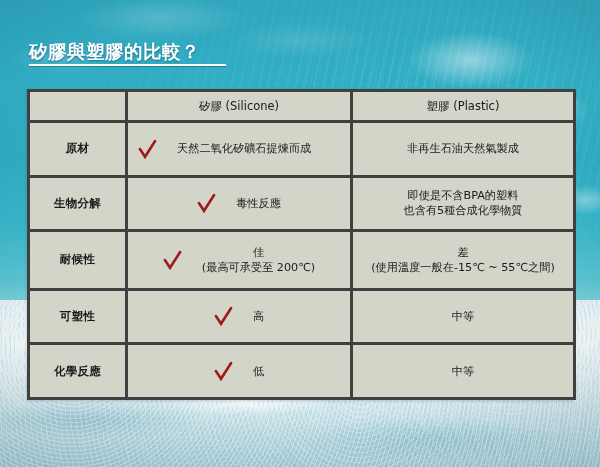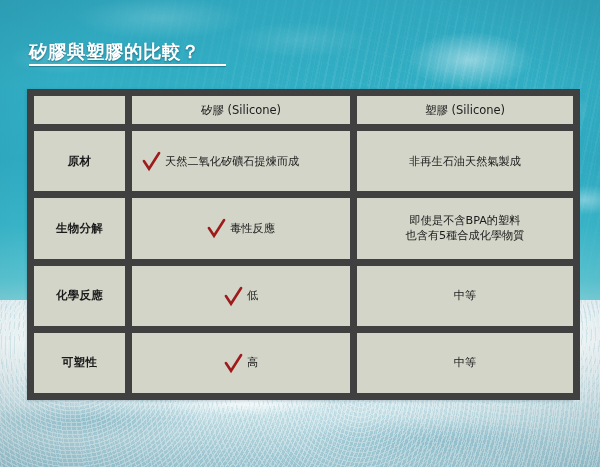--- a/index.html
+++ b/index.html
@@ -135,21 +135,21 @@
     box-shadow: 0 1px 3px rgba(0,50,70,.22);
   }
   table.cmp {
     width: 546px;
     height: 311px;
     border-collapse: collapse;
     table-layout: fixed;
     background: #d2d5c8;
   }
   table.cmp td, table.cmp th {
-    border: 7px solid #404040;
+    border: 3px solid #404040;
     background: #d2d5c8;
     color: #1b1b1b;
     padding: 0 4px;
     vertical-align: middle;
   }
   col.c1 { width: 98px; }
   col.c2 { width: 225px; }
   col.c3 { width: 223px; }
 
   thead th {
@@ -175,21 +175,21 @@
     text-align: center;
     font-size: 11.2px;
     color: #1b1b1b;
     line-height: 1.35;
   }
 
   .sil-inner {
     display: flex;
     align-items: center;
     justify-content: center;
-    gap: 4px;
+    gap: 20px;
     width: 100%;
   }
   .sil-inner.wide { justify-content: flex-start; padding-left: 6px; }
   .check {
     flex: 0 0 auto;
     width: 19px;
     height: 22px;
     display: block;
   }
   .sil-text { display: block; text-align: center; }
@@ -217,21 +217,21 @@
     <table class="cmp">
       <colgroup>
         <col class="c1">
           <col class="c2">
           <col class="c3">
       </colgroup>
       <thead>
         <tr>
           <th class="blank"></th>
           <th>矽膠 (Silicone)</th>
-          <th>塑膠 (Silicone)</th>
+          <th>塑膠 (Plastic)</th>
         </tr>
       </thead>
       <tbody>
 
         <tr>
           <td class="rowlabel">原材</td>
           <td class="silicone">
             <div class="sil-inner wide">
               <svg class="check" viewBox="0 0 20 22">
                 <path d="M2 11 L7.4 19.2 L18 2.6" fill="none" stroke="#9e1b1b" stroke-width="2.7" stroke-linecap="round"></path>
@@ -253,45 +253,63 @@
               </svg>
               <span class="sil-text"><span>毒性反應</span></span>
             </div>
           </td>
           <td class="plastic">
             <span>即使是不含BPA的塑料</span><br>
             <span>也含有5種合成化學物質</span>
           </td>
         </tr>
 
-
+        <tr class="tall">
+          <td class="rowlabel">耐候性</td>
+          <td class="silicone">
+            <div class="sil-inner">
+              <svg class="check" viewBox="0 0 20 22">
+                <path d="M2 11 L7.4 19.2 L18 2.6" fill="none" stroke="#9e1b1b" stroke-width="2.7" stroke-linecap="round"></path>
+              </svg>
+              <span class="sil-text">
+                <span>佳</span>
+                <span class="l2 unit">(最高可承受至 200℃)</span>
+              </span>
+            </div>
+          </td>
+          <td class="plastic">
+            <span>差</span><br>
+            <span class="unit">(使用溫度一般在-15℃ ~ 55℃之間)</span>
+          </td>
+        </tr>
+
+
+        <tr>
+          <td class="rowlabel">可塑性</td>
+          <td class="silicone">
+            <div class="sil-inner">
+              <svg class="check" viewBox="0 0 20 22">
+                <path d="M2 11 L7.4 19.2 L18 2.6" fill="none" stroke="#9e1b1b" stroke-width="2.7" stroke-linecap="round"></path>
+              </svg>
+              <span class="sil-text"><span>高</span></span>
+            </div>
+          </td>
+          <td class="plastic">
+            <span>中等</span>
+          </td>
+        </tr>
 
         <tr>
           <td class="rowlabel">化學反應</td>
           <td class="silicone">
             <div class="sil-inner">
               <svg class="check" viewBox="0 0 20 22">
                 <path d="M2 11 L7.4 19.2 L18 2.6" fill="none" stroke="#9e1b1b" stroke-width="2.7" stroke-linecap="round"></path>
               </svg>
               <span class="sil-text"><span>低</span></span>
-            </div>
-          </td>
-          <td class="plastic">
-            <span>中等</span>
-          </td>
-        </tr>
-
-        <tr>
-          <td class="rowlabel">可塑性</td>
-          <td class="silicone">
-            <div class="sil-inner">
-              <svg class="check" viewBox="0 0 20 22">
-                <path d="M2 11 L7.4 19.2 L18 2.6" fill="none" stroke="#9e1b1b" stroke-width="2.7" stroke-linecap="round"></path>
-              </svg>
-              <span class="sil-text"><span>高</span></span>
             </div>
           </td>
           <td class="plastic">
             <span>中等</span>
           </td>
         </tr>
 
       </tbody>
     </table>
   </div>

